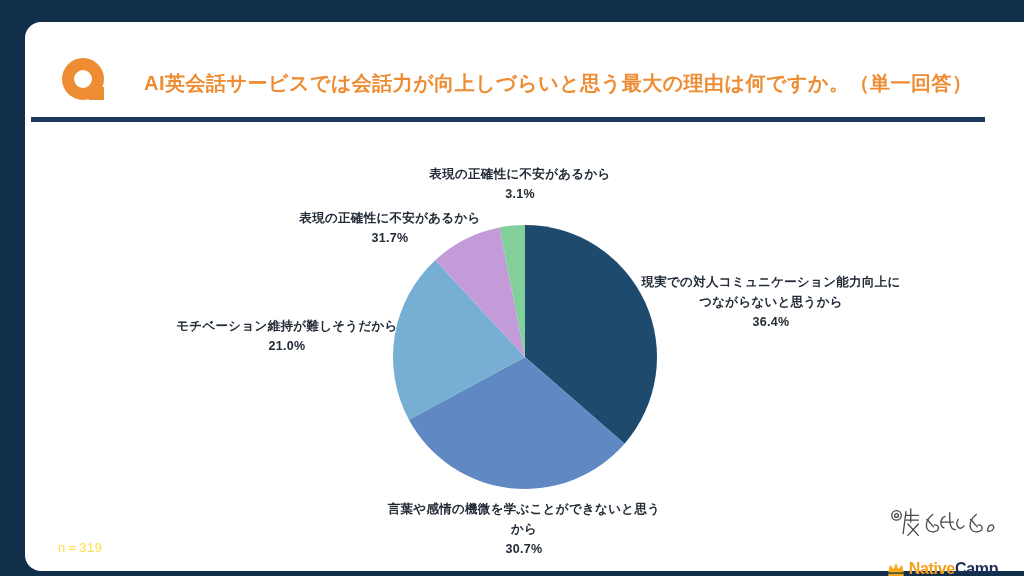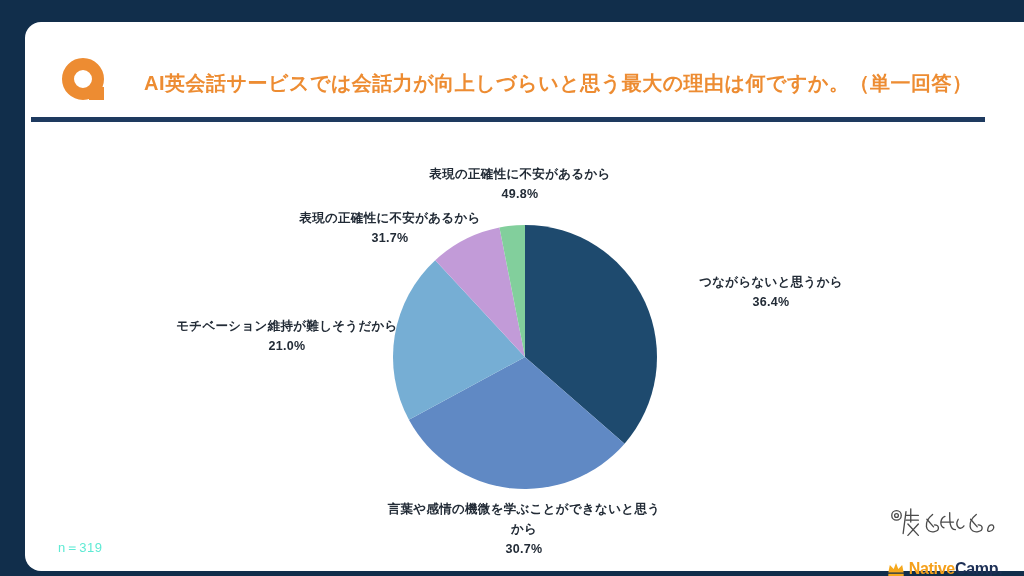--- a/index.html
+++ b/index.html
@@ -47,21 +47,21 @@
     line-height:20px;
     letter-spacing:0.3px;
   }
   .lbl-green   { left:390px; top:164px; width:260px; }
   .lbl-purple  { left:260px; top:208px; width:260px; }
   .lbl-lblue   { left:157px; top:316px; width:260px; }
   .lbl-navy    { left:631px; top:272px; width:280px; }
   .lbl-blue    { left:384px; top:499px; width:280px; }
   .sample-note {
     position:absolute; left:58px; top:539px;
-    color:#5eead4;
+    color:#fde047;
     font-size:13px;
     letter-spacing:0.5px;
   }
   .brand {
     position:absolute; left:884px; top:505px;
     width:120px;
     text-align:center;
   }
   .brand-doodle { width:116px; height:38px; display:block; margin:0 auto; }
   .brand-logo {
@@ -92,34 +92,35 @@
       <path d="M140,140 L140.00,8.00 A132,132 0 0 1 239.56,226.67 Z" fill="#1E4A6E"></path>
       <path d="M140,140 L239.56,226.67 A132,132 0 0 1 23.93,202.86 Z" fill="#6089C4"></path>
       <path d="M140,140 L23.93,202.86 A132,132 0 0 1 50.25,43.21 Z" fill="#76AED4"></path>
       <path d="M140,140 L50.25,43.21 A132,132 0 0 1 114.45,10.50 Z" fill="#C29BD8"></path>
       <path d="M140,140 L114.45,10.50 A132,132 0 0 1 140.00,8.00 Z" fill="#82CF9C"></path>
     </svg>
 </div>
 
 <div class="slice-label lbl-green">
   <div>表現の正確性に不安があるから</div>
-  <div>49.8%</div>
+  <div>3.1%</div>
 </div>
 
 <div class="slice-label lbl-purple">
   <div>表現の正確性に不安があるから</div>
   <div>31.7%</div>
 </div>
 
 <div class="slice-label lbl-lblue">
   <div>モチベーション維持が難しそうだから</div>
   <div>21.0%</div>
 </div>
 
 <div class="slice-label lbl-navy">
+  <div>現実での対人コミュニケーション能力向上に</div>
   <div>つながらないと思うから</div>
   <div>36.4%</div>
 </div>
 
 <div class="slice-label lbl-blue">
   <div>言葉や感情の機微を学ぶことができないと思うから</div>
   <div>30.7%</div>
 </div>
 
 <div class="sample-note">n＝319</div>

